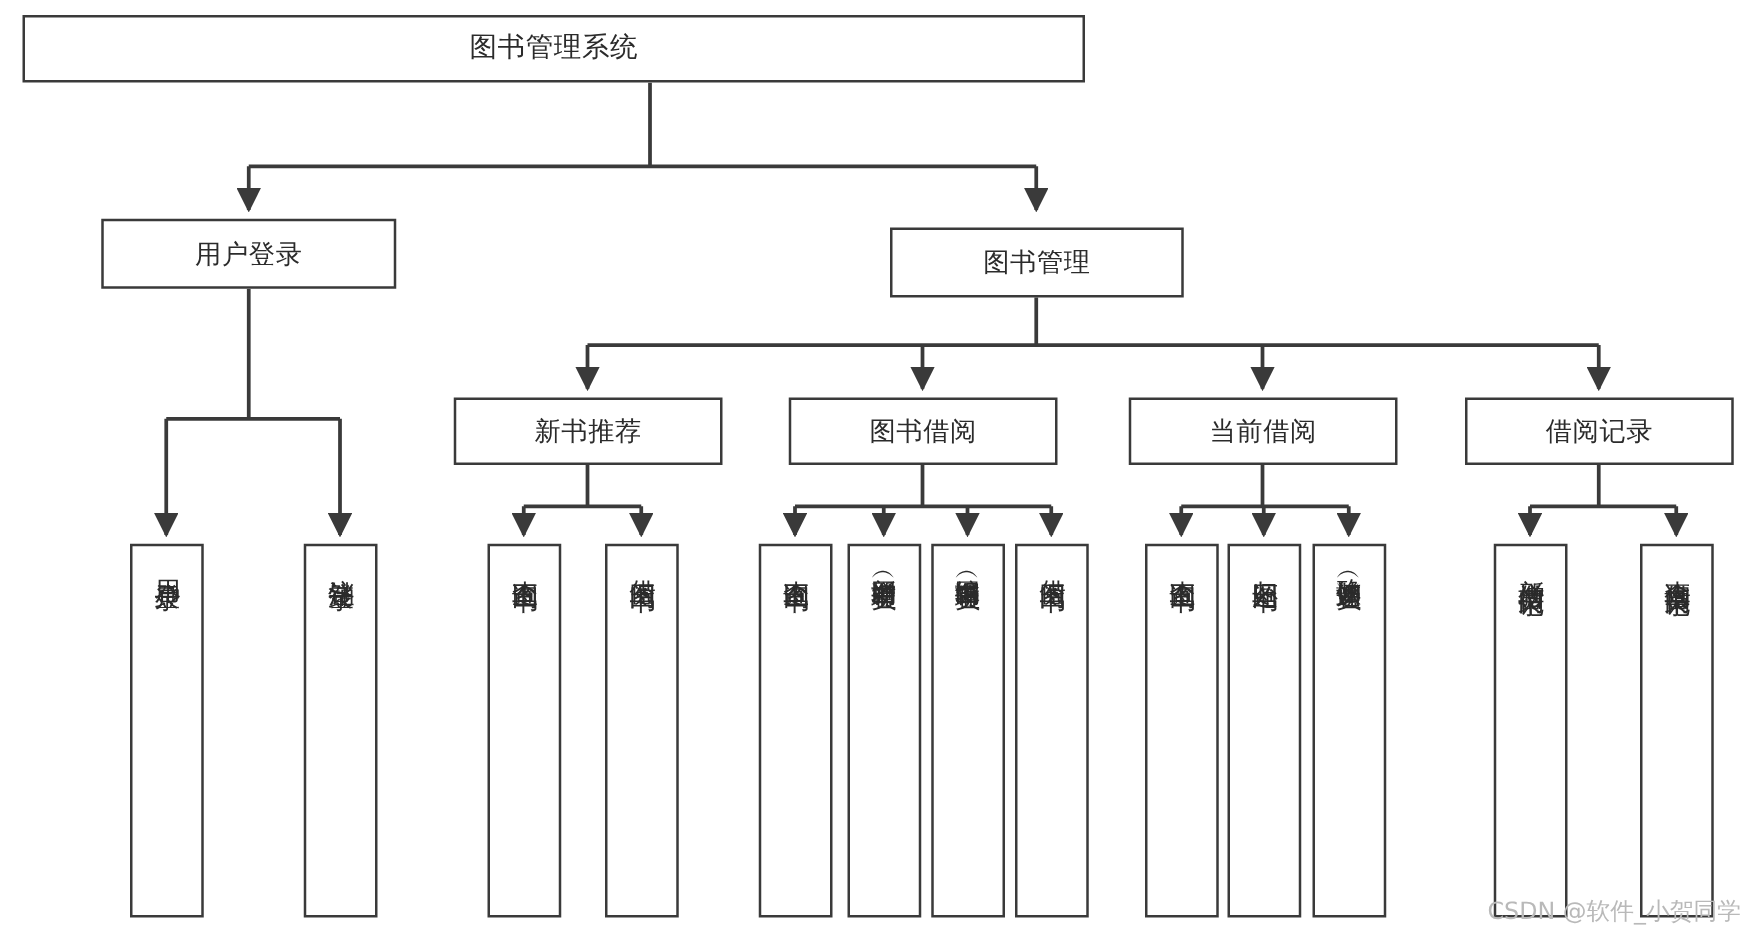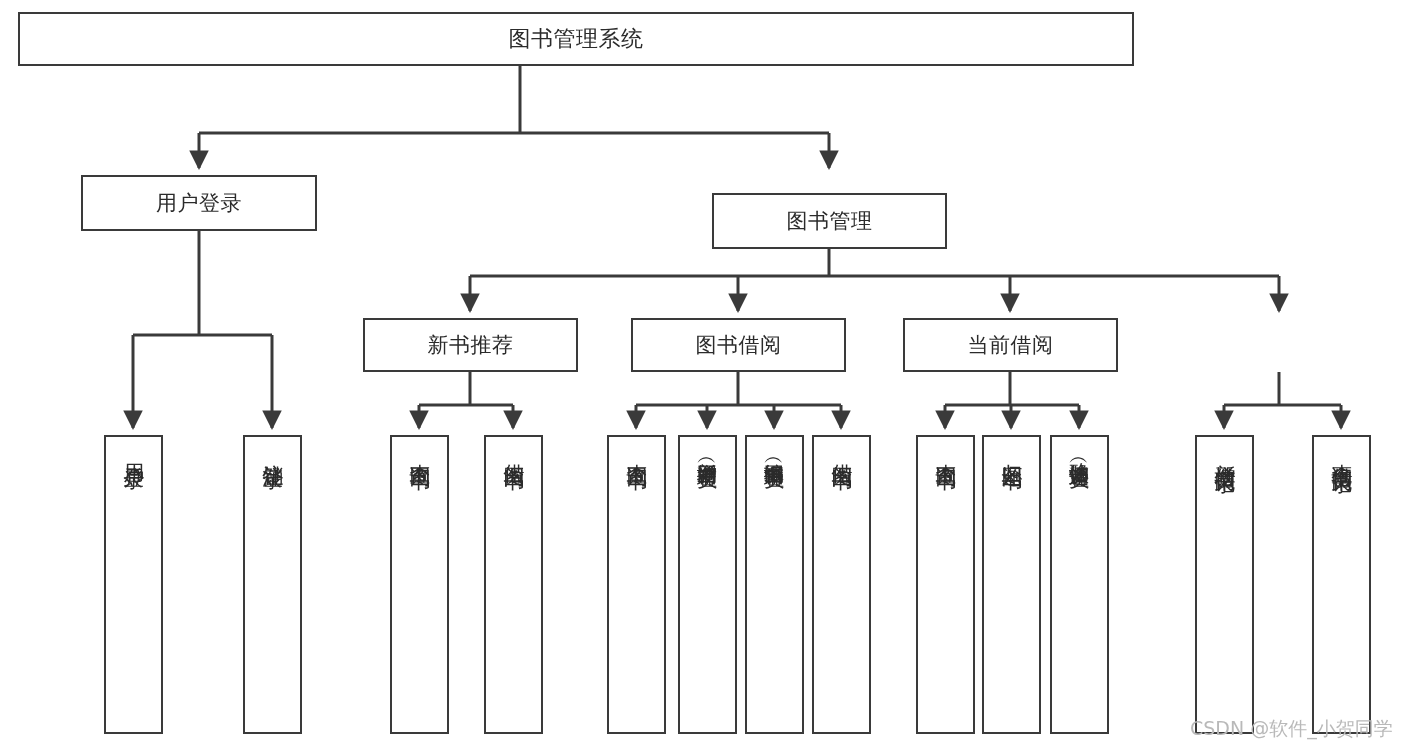--- a/index.html
+++ b/index.html
@@ -129,40 +129,43 @@
       <path d="M 1079 405 L 1079 428" marker-end="url(#arrow)"></path>
     </g>
     <g stroke="#3a3a3a" stroke-width="3" fill="none">
       <path d="M 1279 372 L 1279 405"></path>
       <path d="M 1224 405 L 1341 405"></path>
       <path d="M 1224 405 L 1224 428" marker-end="url(#arrow)"></path>
       <path d="M 1341 405 L 1341 428" marker-end="url(#arrow)"></path>
     </g>
   </svg>
 
-  <div class="node h root" style="left:18px; top:12px; width:1116px; height:54px;">
+  <div class="node h root" style="left:18px; top:12px; width:850px; height:54px;">
     <span class="lbl">图书管理系统</span>
   </div>
 
   <div class="node h" style="left:81px; top:175px; width:236px; height:56px;">
     <span class="lbl">用户登录</span>
   </div>
-  <div class="node h" style="left:712px; top:193px; width:235px; height:56px;">
+  <div class="node h" style="left:712px; top:182px; width:235px; height:56px;">
     <span class="lbl">图书管理</span>
   </div>
 
   <div class="node h" style="left:363px; top:318px; width:215px; height:54px;">
     <span class="lbl">新书推荐</span>
   </div>
   <div class="node h" style="left:631px; top:318px; width:215px; height:54px;">
     <span class="lbl">图书借阅</span>
   </div>
   <div class="node h" style="left:903px; top:318px; width:215px; height:54px;justify-content:center;">
     <span class="lbl">当前借阅</span>
   </div>
+  <div class="node h" style="left:1172px; top:318px; width:215px; height:54px;">
+    <span class="lbl">借阅记录</span>
+  </div>
 
   <div class="node v" style="left:104px; top:435px; width:59px; height:299px;">
     <span class="lbl">用户登录</span>
   </div>
   <div class="node v" style="left:243px; top:435px; width:59px; height:299px;">
     <span class="lbl">注销登录</span>
   </div>
   <div class="node v" style="left:390px; top:435px; width:59px; height:299px;">
     <span class="lbl">查询图书</span>
   </div>

